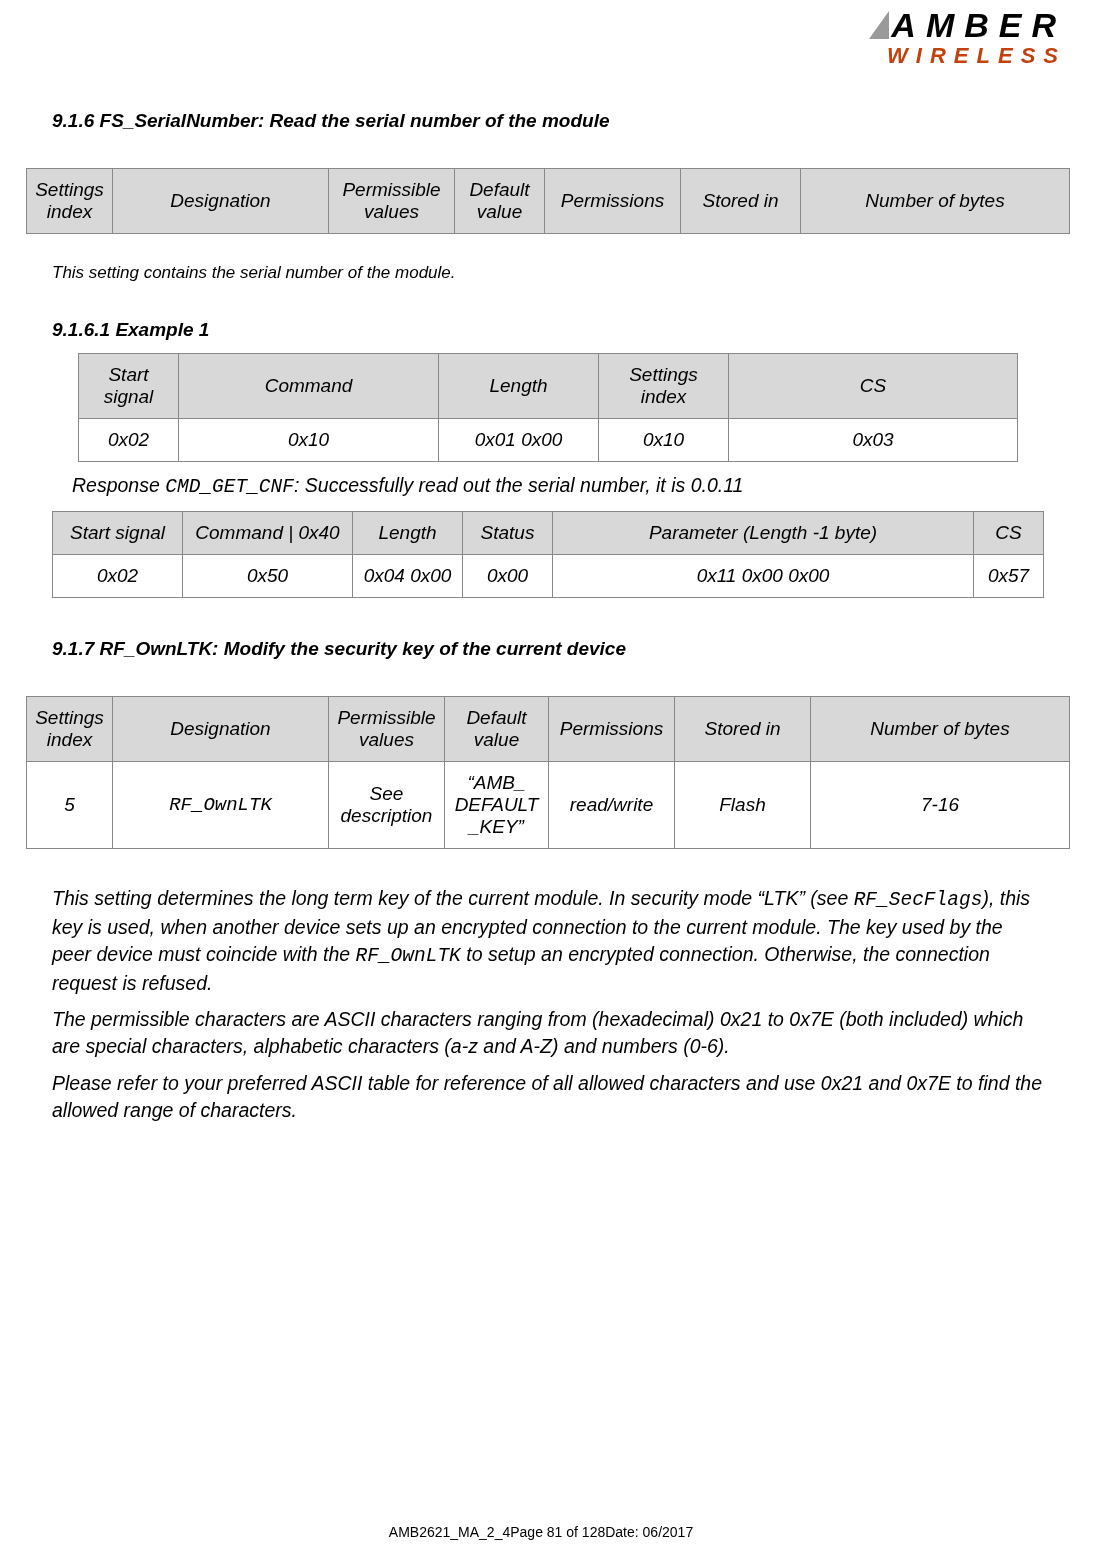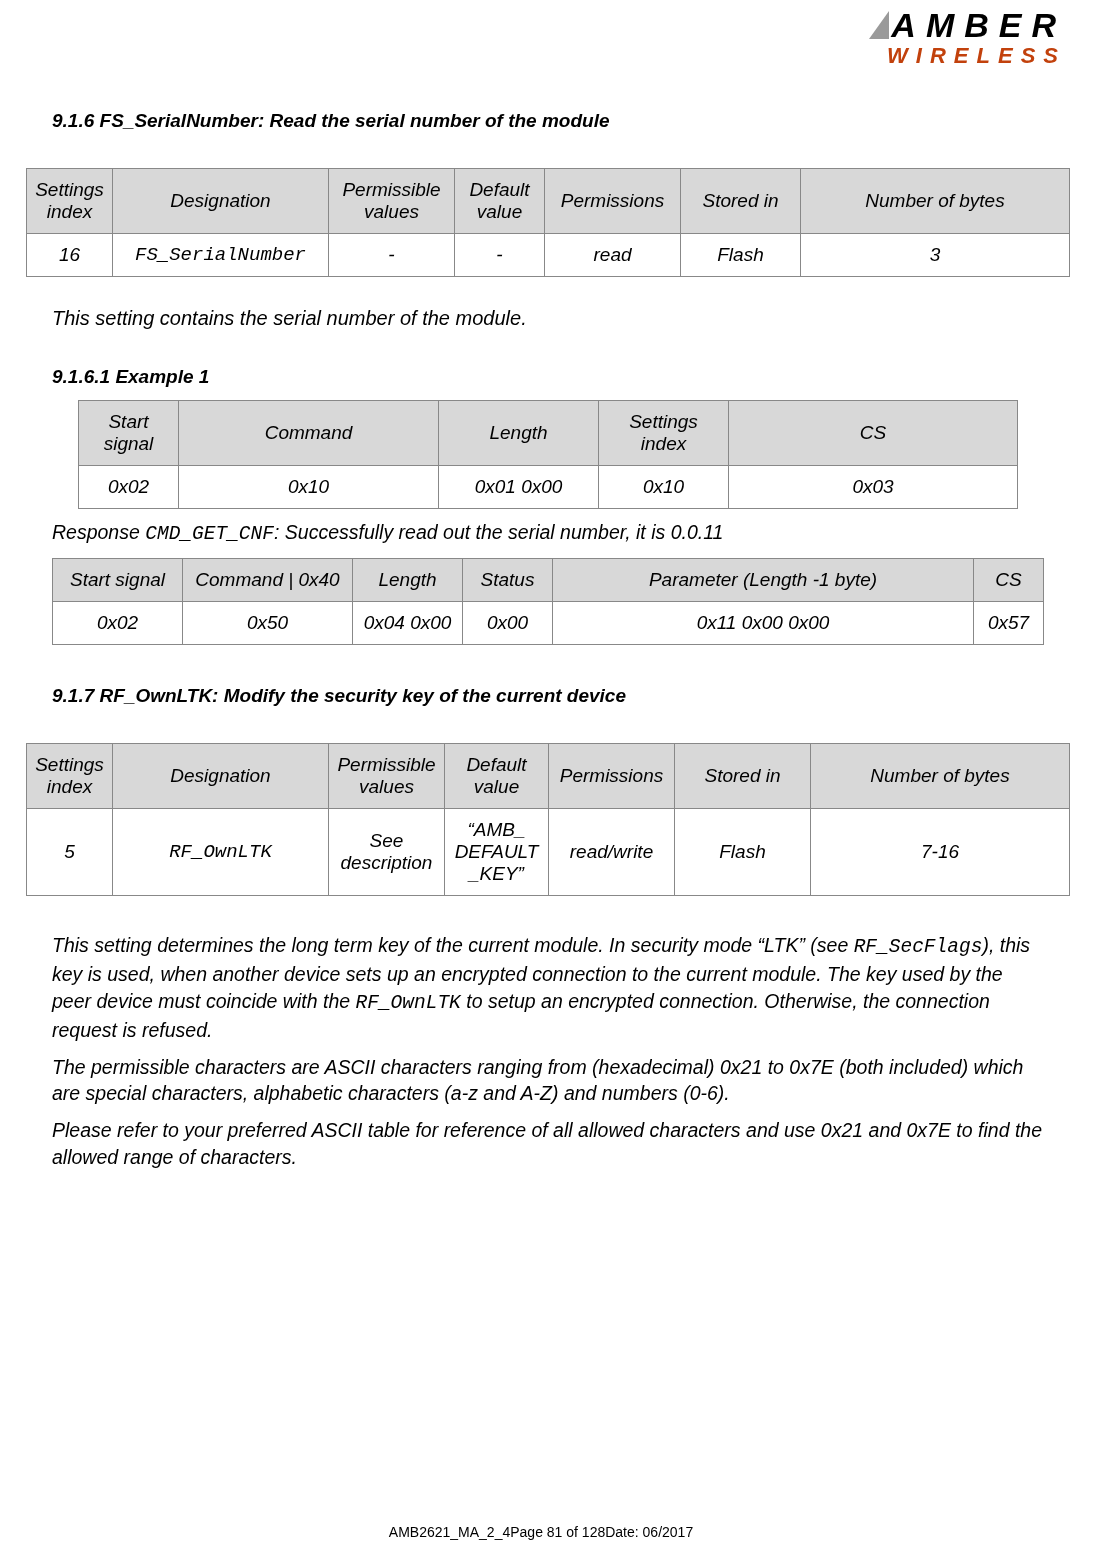--- a/index.html
+++ b/index.html
@@ -79,21 +79,21 @@
       vertical-align: middle;
     }
     th {
       background: #d8d8d8;
       font-weight: normal;
     }
     .mono {
       font-family: "Courier New", monospace;
     }
     .body-text {
-      font-size: 20px;
+      font-size: 17px;
       line-height: 1.35;
       margin: 28px 0 12px 0;
     }
     .para {
       font-size: 19.5px;
       line-height: 1.38;
       margin: 10px 0;
     }
     .inner-table {
       margin-left: 26px;
@@ -131,29 +131,20 @@
       <tbody>
           <tr>
         <th style="width:86px">Settings index</th>
         <th style="width:216px">Designation</th>
         <th style="width:126px">Permissible values</th>
         <th style="width:90px">Default value</th>
         <th style="width:136px">Permissions</th>
         <th style="width:120px">Stored in</th>
         <th>Number of bytes</th>
       </tr>
-      <tr>
-        <td>16</td>
-        <td class="mono">FS_SerialNumber</td>
-        <td>-</td>
-        <td>-</td>
-        <td>read</td>
-        <td>Flash</td>
-        <td>3</td>
-      </tr>
     </tbody>
       </table>
 
     <div class="body-text">This setting contains the serial number of the module.</div>
 
     <div class="sub-heading">9.1.6.1    Example 1</div>
 
 
     <table class="inner-table">
       <tbody>
@@ -167,21 +158,21 @@
       <tr>
         <td>0x02</td>
         <td>0x10</td>
         <td>0x01 0x00</td>
         <td>0x10</td>
         <td>0x03</td>
       </tr>
     </tbody>
       </table>
 
-    <div class="para" style="margin-top:6px;">
+    <div class="para" style="margin-top:6px;margin-left:20px;">
       <span>Response </span><span class="mono">CMD_GET_CNF</span><span>: Successfully read out the serial number, it is 0.0.11</span>
     </div>
 
     <table class="inner-table2">
       <tbody>
           <tr>
         <th style="width:130px">Start signal</th>
         <th style="width:170px">Command | 0x40</th>
         <th style="width:110px">Length</th>
         <th style="width:90px">Status</th>

